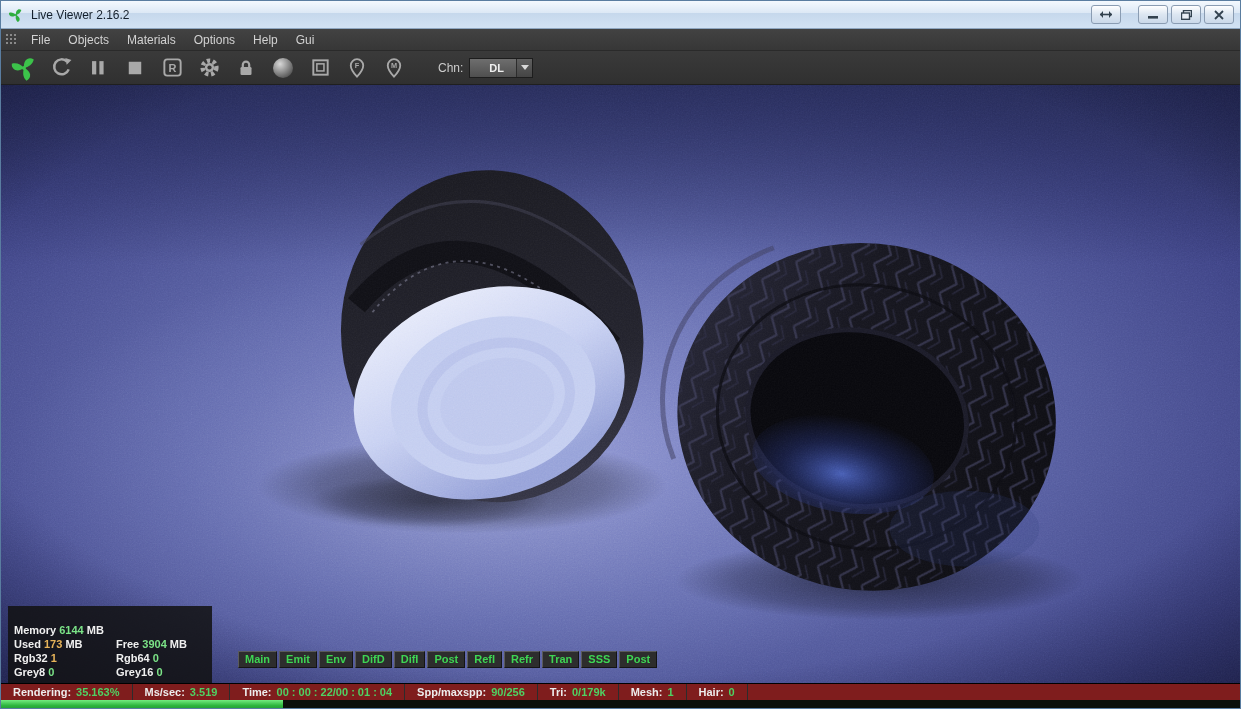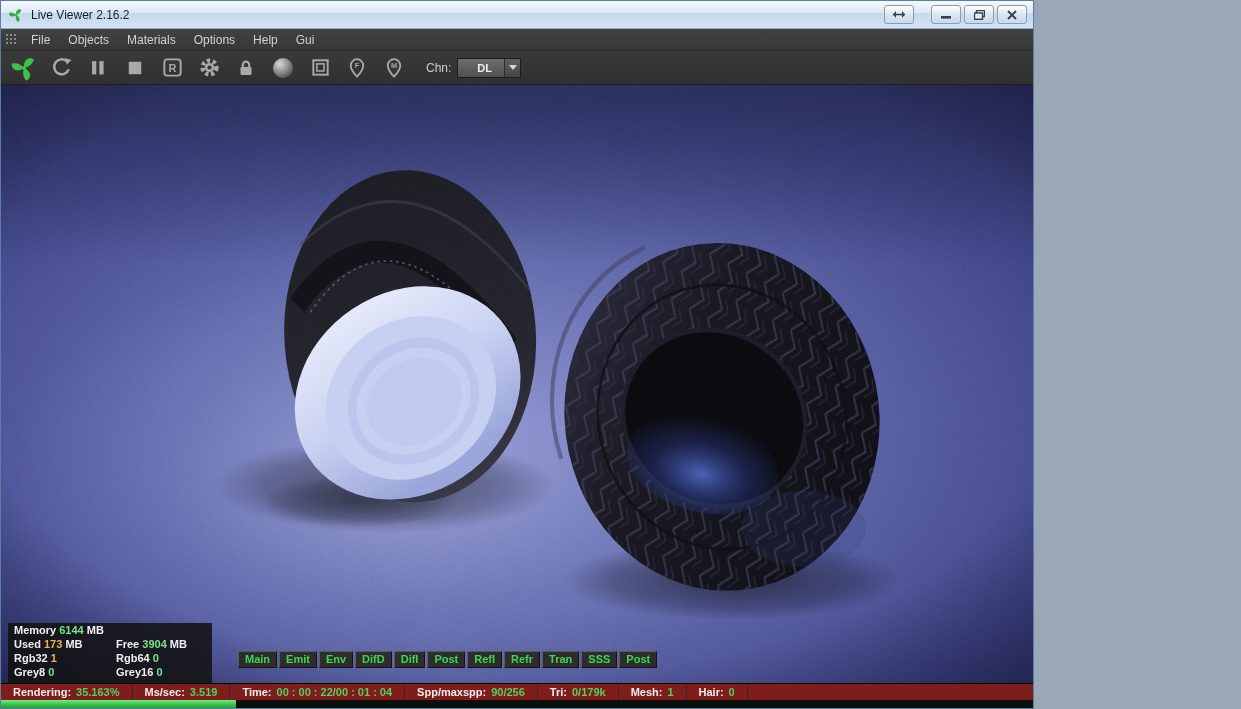--- a/index.html
+++ b/index.html
@@ -1,43 +1,43 @@
 <!DOCTYPE html>
 <html><head>
 <meta charset="utf-8">
 <style>
   html,body{margin:0;padding:0;background:#9aa7b8;font-family:"Liberation Sans",sans-serif;}
   *{box-sizing:border-box;}
-  .window{width:1034px;height:709px;border:1px solid #5a7da0;display:flex;flex-direction:column;background:#000;overflow:hidden;}
+  .window{width:1241px;height:709px;border:1px solid #5a7da0;display:flex;flex-direction:column;background:#000;overflow:hidden;}
   
   .titlebar{height:28px;flex:0 0 28px;background:linear-gradient(#f4f9fe,#dce8f5 45%,#c6d8ec 46%,#d2e2f3);border-bottom:1px solid #8ea6c0;display:flex;align-items:center;padding:0 6px;}
   .app-icon{width:18px;height:18px;margin-right:6px;display:flex;align-items:center;justify-content:center;}
   .title-text{font-size:12px;color:#15202c;flex:1;}
   .tb-btn{width:30px;height:19px;margin-left:3px;background:linear-gradient(#ffffff,#dce6f1 50%,#cbd9e9);border:1px solid #8a9cb2;border-radius:3px;display:flex;align-items:center;justify-content:center;padding:0;cursor:default;}
   .tb-btn.first{margin-right:14px;}
   
   .menubar{height:22px;flex:0 0 22px;background:linear-gradient(#424242,#373737);display:flex;align-items:center;position:relative;color:#d2d2d2;font-size:12px;border-bottom:1px solid #2a2a2a;}
   .grip{width:12px;height:13px;margin:0 5px 0 4px;background-image:radial-gradient(#8a8a8a 1px,transparent 1.2px);background-size:4px 4px;}
   .menu-item{padding:0 9px;line-height:22px;}
   .menu-status{position:absolute;left:0;right:0;text-align:center;color:#bdbdbd;pointer-events:none;}
   
   .toolbar{height:34px;flex:0 0 34px;background:linear-gradient(#3a3a3a,#303030);display:flex;align-items:center;gap:11px;padding:0 10px;border-bottom:1px solid #1f1f1f;}
   .ticon{width:26px;height:26px;display:flex;align-items:center;justify-content:center;}
   .mat-ball{width:20px;height:20px;border-radius:50%;background:radial-gradient(circle at 35% 30%,#d8d8d8,#8d8d8d 45%,#3c3c3c 92%);}
-  .chn-wrap{display:flex;align-items:center;gap:6px;margin-left:8px;}
+  .chn-wrap{display:flex;align-items:center;gap:6px;margin-left:20px;}
   .chn-label{color:#cccccc;font-size:12px;}
   .dropdown{width:64px;height:20px;background:linear-gradient(#6e6e6e,#4f4f4f);border:1px solid #1d1d1d;display:flex;align-items:center;color:#eeeeee;font-size:11px;font-weight:bold;}
   .dd-value{flex:1;padding-left:19px;}
   .dd-arrow-box{width:16px;height:100%;border-left:1px solid #2c2c2c;background:linear-gradient(#606060,#454545);display:flex;align-items:center;justify-content:center;}
   .dd-arrow{width:0;height:0;border-left:4px solid transparent;border-right:4px solid transparent;border-top:5px solid #d8d8d8;}
   
   .viewport{position:relative;height:598px;flex:0 0 598px;background:#3f4490;overflow:hidden;}
   .viewport svg.render{display:block;}
   
-  .mem-panel{position:absolute;left:7px;bottom:0px;width:204px;background:rgba(18,18,18,0.86);padding:0 6px 4px 6px;font-size:11px;font-weight:bold;line-height:14px;color:#f0f0f0;}
+  .mem-panel{position:absolute;left:7px;bottom:0px;width:204px;background:rgba(18,18,18,0.86);padding:17px 6px 4px 6px;font-size:11px;font-weight:bold;line-height:14px;color:#f0f0f0;}
   .mem-row{display:flex;}
   .mem-a{width:102px;}
   .mem-b{flex:1;}
   .v-g{color:#7be387;}
   .v-o{color:#e8b45a;}
   
   .passes{position:absolute;left:237px;bottom:15px;display:flex;gap:2px;}
   .pass-btn{font-family:"Liberation Sans",sans-serif;font-size:11px;font-weight:bold;color:#3ed553;background:#2d2d2d;border:1px solid;border-color:#5a5a5a #141414 #141414 #5a5a5a;padding:1px 6px 2px 6px;line-height:12px;cursor:default;}
   
   .statusbar{height:17px;flex:0 0 17px;background:#7f1d1d;display:flex;align-items:stretch;font-size:11px;font-weight:bold;color:#ededed;border-top:1px solid #000;}

